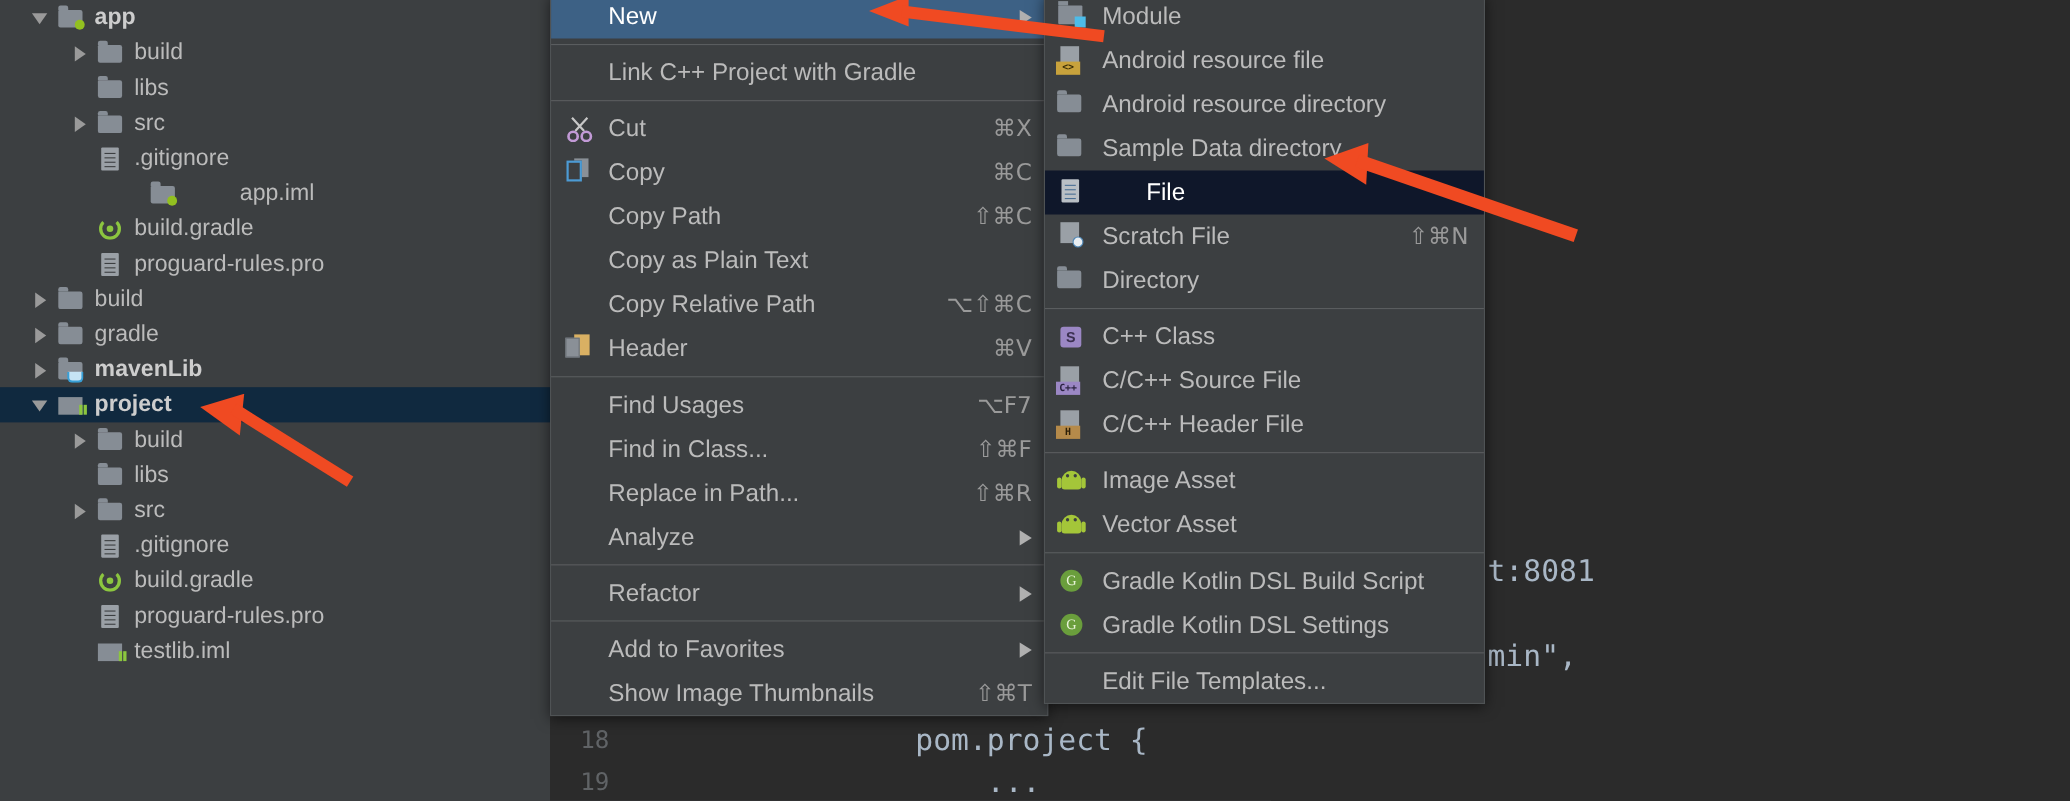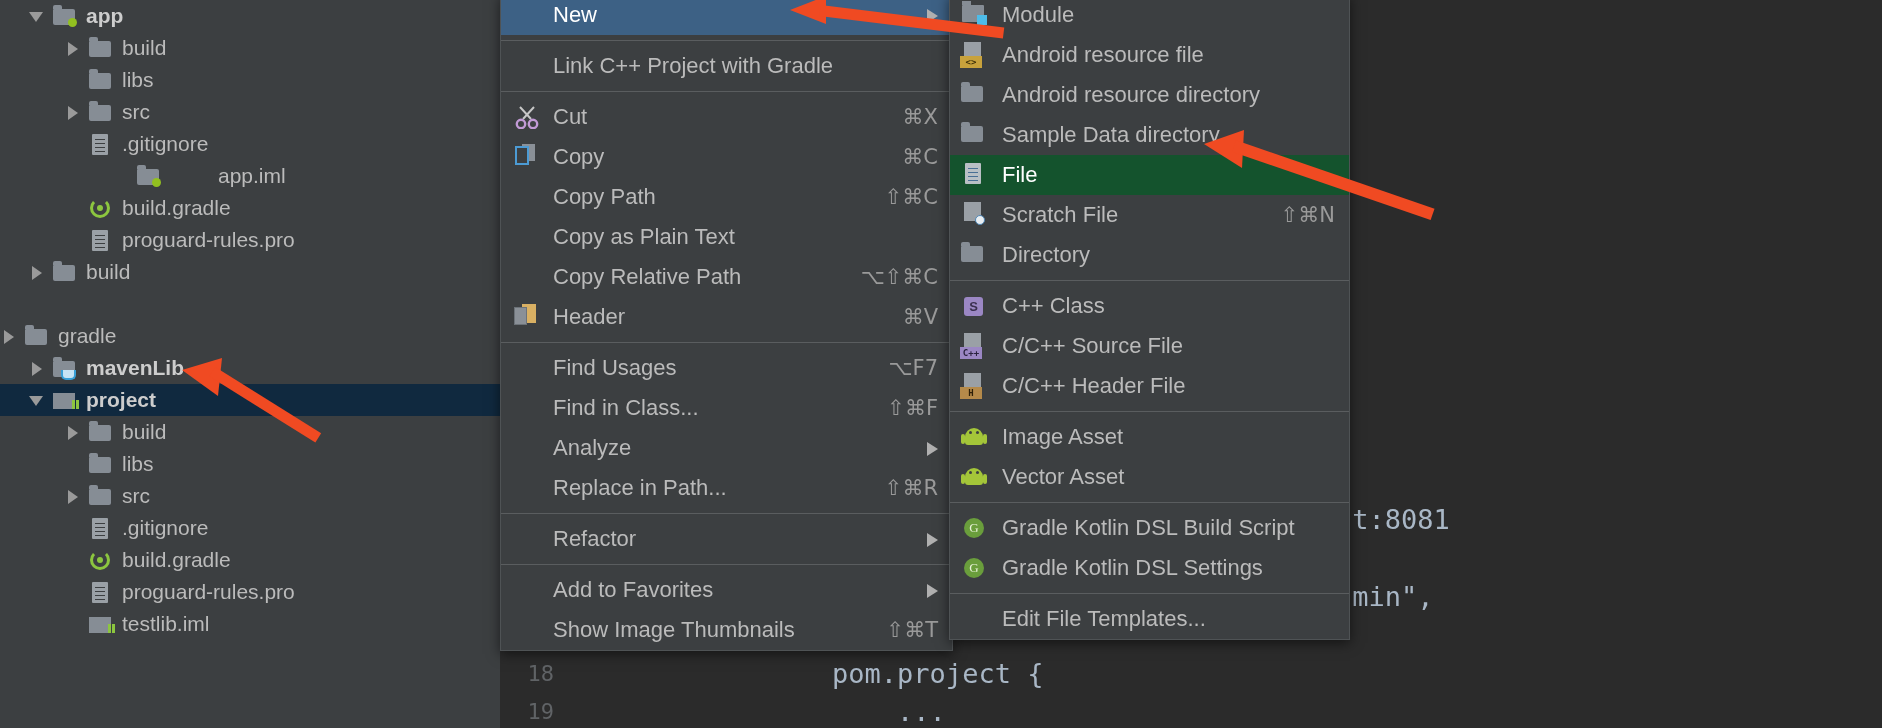--- a/index.html
+++ b/index.html
@@ -452,21 +452,21 @@
         </span>
         <span class="label">proguard-rules.pro</span>
       </div>
       <div class="tree-row" style="padding-left: 28px;">
         <span class="arrow right"></span>
         <span class="ficon">
           <span class="ic-folder"></span>
         </span>
         <span class="label">build</span>
       </div>
-      <div class="tree-row" style=" margin-top: 32px;">
+      <div class="tree-row" style="padding-left: 28px;">
         <span class="arrow right"></span>
         <span class="ficon">
           <span class="ic-folder"></span>
         </span>
         <span class="label">gradle</span>
       </div>
       <div class="tree-row" style="padding-left: 28px;">
         <span class="arrow right"></span>
         <span class="ficon">
           <span class="ic-folder">
@@ -592,27 +592,27 @@
         <span class="mi-label">Find Usages</span>
         <span class="mi-short">⌥F7</span>
       </div>
       <div class="mi">
         <span class="mi-icon"></span>
         <span class="mi-label">Find in Class...</span>
         <span class="mi-short">⇧⌘F</span>
       </div>
       <div class="mi">
         <span class="mi-icon"></span>
+        <span class="mi-label">Replace in Path...</span>
+        <span class="mi-short">⇧⌘R</span>
+      </div>
+      <div class="mi">
+        <span class="mi-icon"></span>
         <span class="mi-label">Analyze</span>
         <span class="mi-arrow"></span>
-      </div>
-      <div class="mi">
-        <span class="mi-icon"></span>
-        <span class="mi-label">Replace in Path...</span>
-        <span class="mi-short">⇧⌘R</span>
       </div>
       <div class="sep"></div>
       <div class="mi">
         <span class="mi-icon"></span>
         <span class="mi-label">Refactor</span>
         <span class="mi-arrow"></span>
       </div>
       <div class="sep"></div>
       <div class="mi">
         <span class="mi-icon"></span>
@@ -647,21 +647,21 @@
           <span class="ic-folder"></span>
         </span>
         <span class="mi-label">Android resource directory</span>
       </div>
       <div class="mi">
         <span class="mi-icon">
           <span class="ic-folder"></span>
         </span>
         <span class="mi-label">Sample Data directory</span>
       </div>
-      <div class="mi highlight" style="background: #14532d;">
+      <div class="mi highlight" style="background: #0f172a; gap: 40px;">
         <span class="mi-icon">
           <span class="ic-filedoc"></span>
         </span>
         <span class="mi-label">File</span>
       </div>
       <div class="mi">
         <span class="mi-icon">
           <span class="ic-clockfile"></span>
         </span>
         <span class="mi-label">Scratch File</span>

